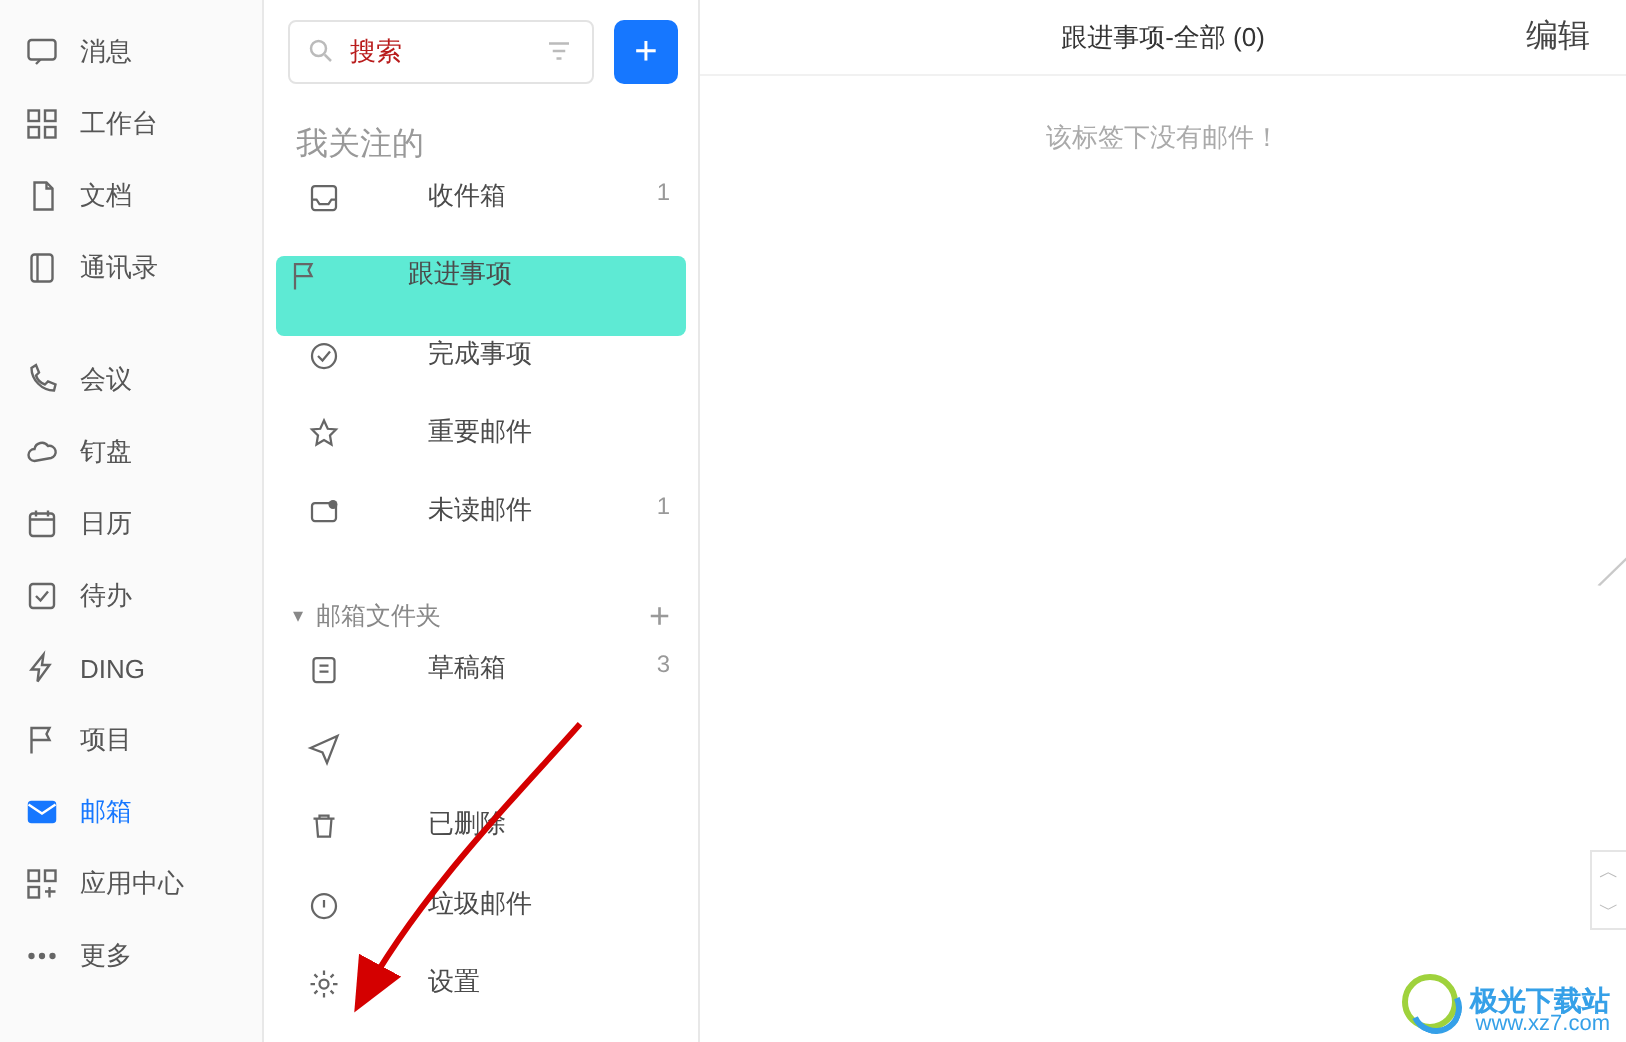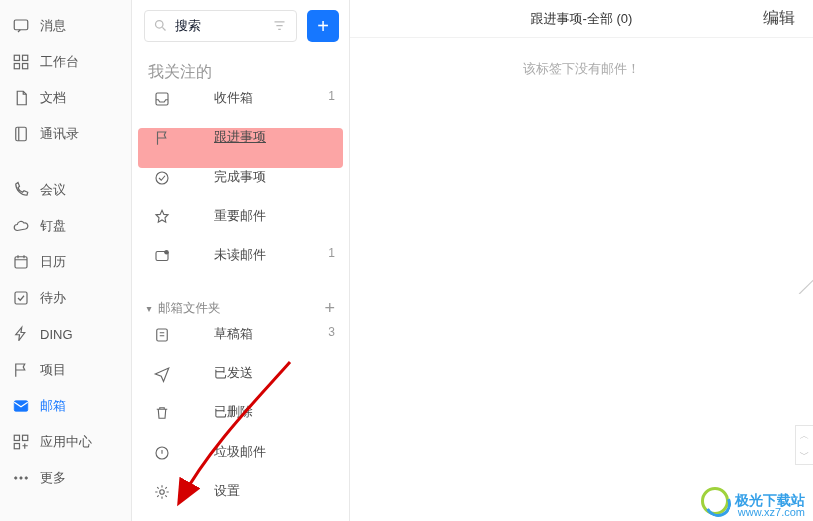--- a/index.html
+++ b/index.html
@@ -64,21 +64,21 @@
     padding: 0 10px 14px 12px;
   }
   .searchbox {
     flex: 1;
     height: 32px;
     border: 1px solid #e3e3e3;
     border-radius: 4px;
     display: flex;
     align-items: center;
     padding: 0 8px;
-    color: #0f172a;
+    color: #b91c1c;
   }
   .searchbox .si { width:16px; height:16px; margin-right:6px; }
   .searchbox .txt { flex:1; }
   .searchbox .fi { width:16px; height:16px; }
   .addbtn {
     width: 32px;
     height: 32px;
     background: #1677ff;
     border-radius: 5px;
     color: #fff;
@@ -104,21 +104,21 @@
 
   .mid-item {
     display:flex;
     align-items:flex-start;
     height: 40px;
     padding: 0 14px 0 20px;
     color:#4b4b4b;
     cursor:pointer;
     gap:32px;
   }
-  .mid-item.selected { background:#fca5a5; border-radius:4px; margin:0 6px; padding-left:14px; font-weight:500;text-decoration:underline; }
+  .mid-item.selected { background:#5eead4; border-radius:4px; margin:0 6px; padding-left:4px; font-weight:500; }
   .mid-item .micon { width:20px; height:20px; margin-right:10px; display:inline-flex; align-items:center; justify-content:center; }
   .mid-item .mlabel { flex:1; }
   .mid-item .count { color:#999; font-size:12px; }
   .mid-item svg { stroke:#666; fill:none; stroke-width:1.5; }
 
   
   .rightpanel {
     flex:1;
     display:flex;
     flex-direction:column;
@@ -428,21 +428,20 @@
       <span class="mlabel">草稿箱</span>
       <span class="count">3</span>
     </div>
 
     <div class="mid-item">
       <span class="micon">
         <svg viewBox="0 0 24 24" width="18" height="18">
             <path d="M3 12l18-8-7 18-3-7z"></path>
           </svg>
       </span>
-      <span class="mlabel">已发送</span>
     </div>
 
     <div class="mid-item">
       <span class="micon">
         <svg viewBox="0 0 24 24" width="18" height="18">
             <path d="M5 7h14M9 7V5h6v2M7 7l1 12h8l1-12"></path>
           </svg>
       </span>
       <span class="mlabel">已删除</span>
     </div>

